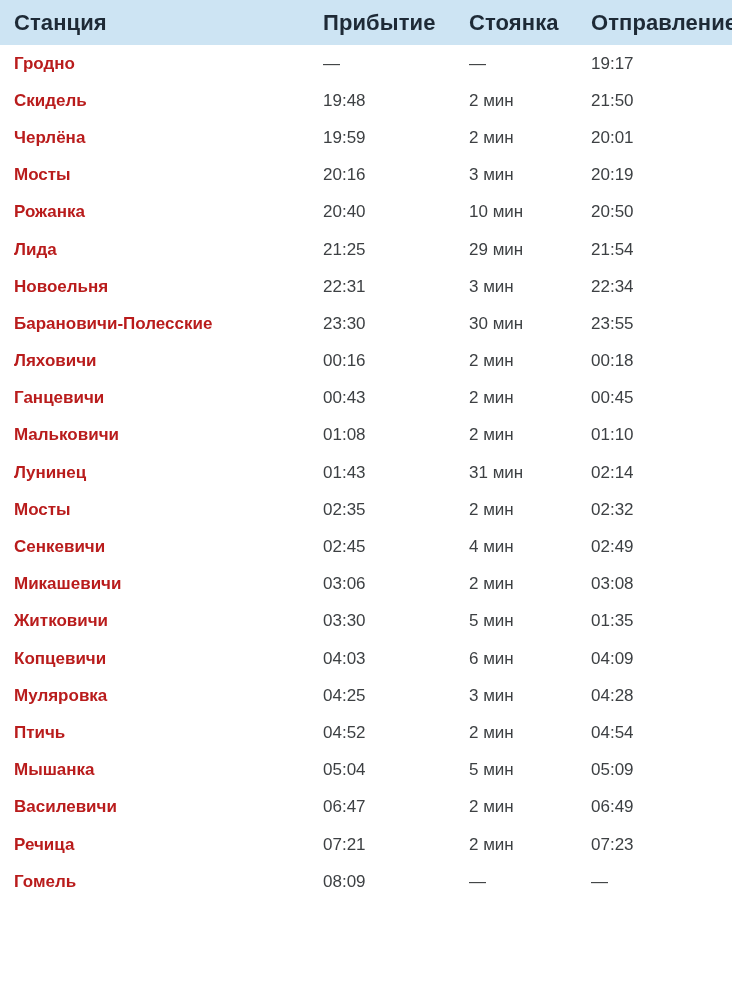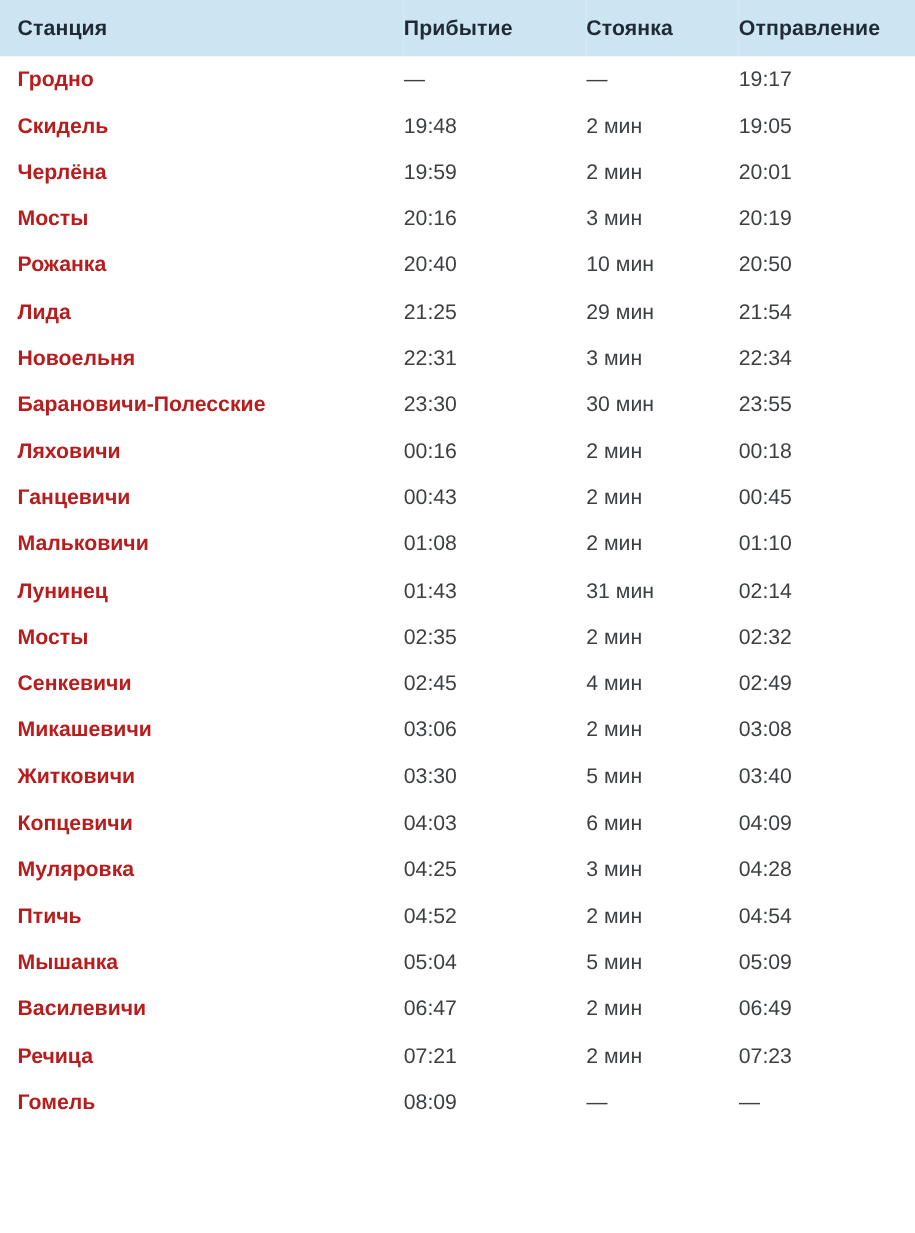--- a/index.html
+++ b/index.html
@@ -22,21 +22,21 @@
   col.c-station   { width: 323px; }
   col.c-arrival   { width: 146px; }
   col.c-stop      { width: 122px; }
   col.c-departure { width: 141px; }
 
   thead th {
     background: #cde4f3;
     height: 45px;
     vertical-align: middle;
     text-align: left;
-    font-size: 17px;
+    font-size: 22px;
     font-weight: bold;
     color: #1e2a36;
     padding: 0;
     letter-spacing: 0.1px;
   }
   th.first, td.first { padding-left: 14px; }
 
   tbody tr { height: 37.2px; }
   tbody td {
     vertical-align: middle;
@@ -78,21 +78,21 @@
         <tr>
           <td class="first"><span class="station-link">Гродно</span></td>
           <td>—</td>
           <td>—</td>
           <td>19:17</td>
         </tr>
         <tr>
           <td class="first"><span class="station-link">Скидель</span></td>
           <td>19:48</td>
           <td>2 мин</td>
-          <td>19:05</td>
+          <td>21:50</td>
         </tr>
         <tr>
           <td class="first"><span class="station-link">Черлёна</span></td>
           <td>19:59</td>
           <td>2 мин</td>
           <td>20:01</td>
         </tr>
         <tr>
           <td class="first"><span class="station-link">Мосты</span></td>
           <td>20:16</td>
@@ -162,21 +162,21 @@
         <tr>
           <td class="first"><span class="station-link">Микашевичи</span></td>
           <td>03:06</td>
           <td>2 мин</td>
           <td>03:08</td>
         </tr>
         <tr>
           <td class="first"><span class="station-link">Житковичи</span></td>
           <td>03:30</td>
           <td>5 мин</td>
-          <td>03:40</td>
+          <td>01:35</td>
         </tr>
         <tr>
           <td class="first"><span class="station-link">Копцевичи</span></td>
           <td>04:03</td>
           <td>6 мин</td>
           <td>04:09</td>
         </tr>
         <tr>
           <td class="first"><span class="station-link">Муляровка</span></td>
           <td>04:25</td>

